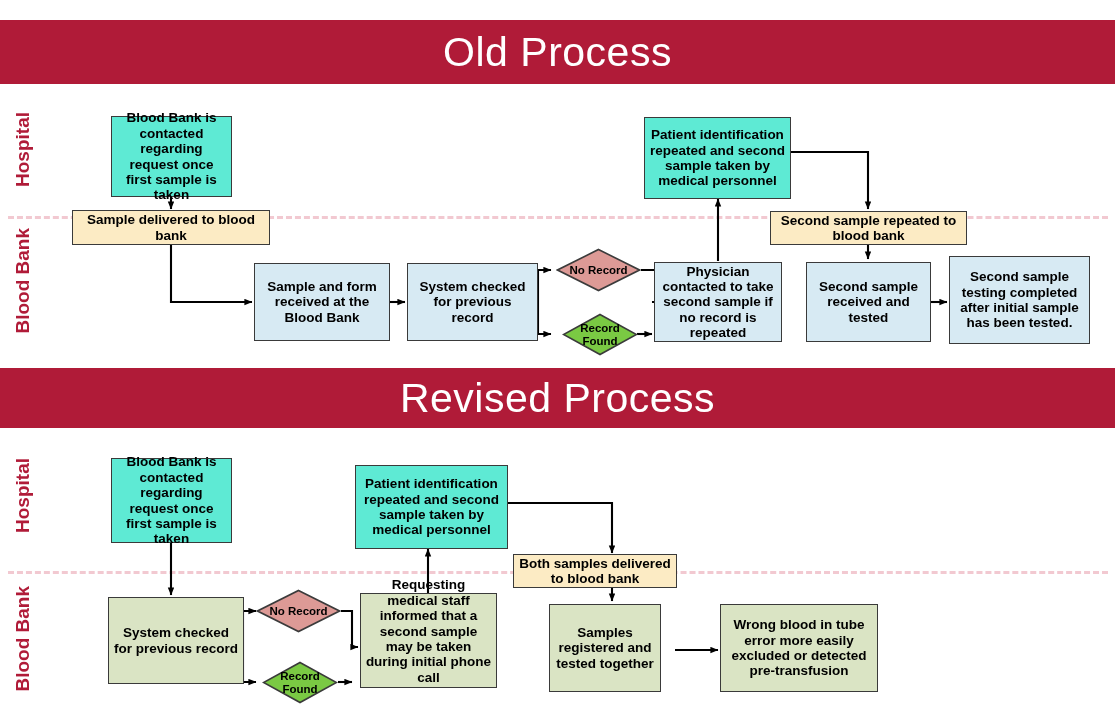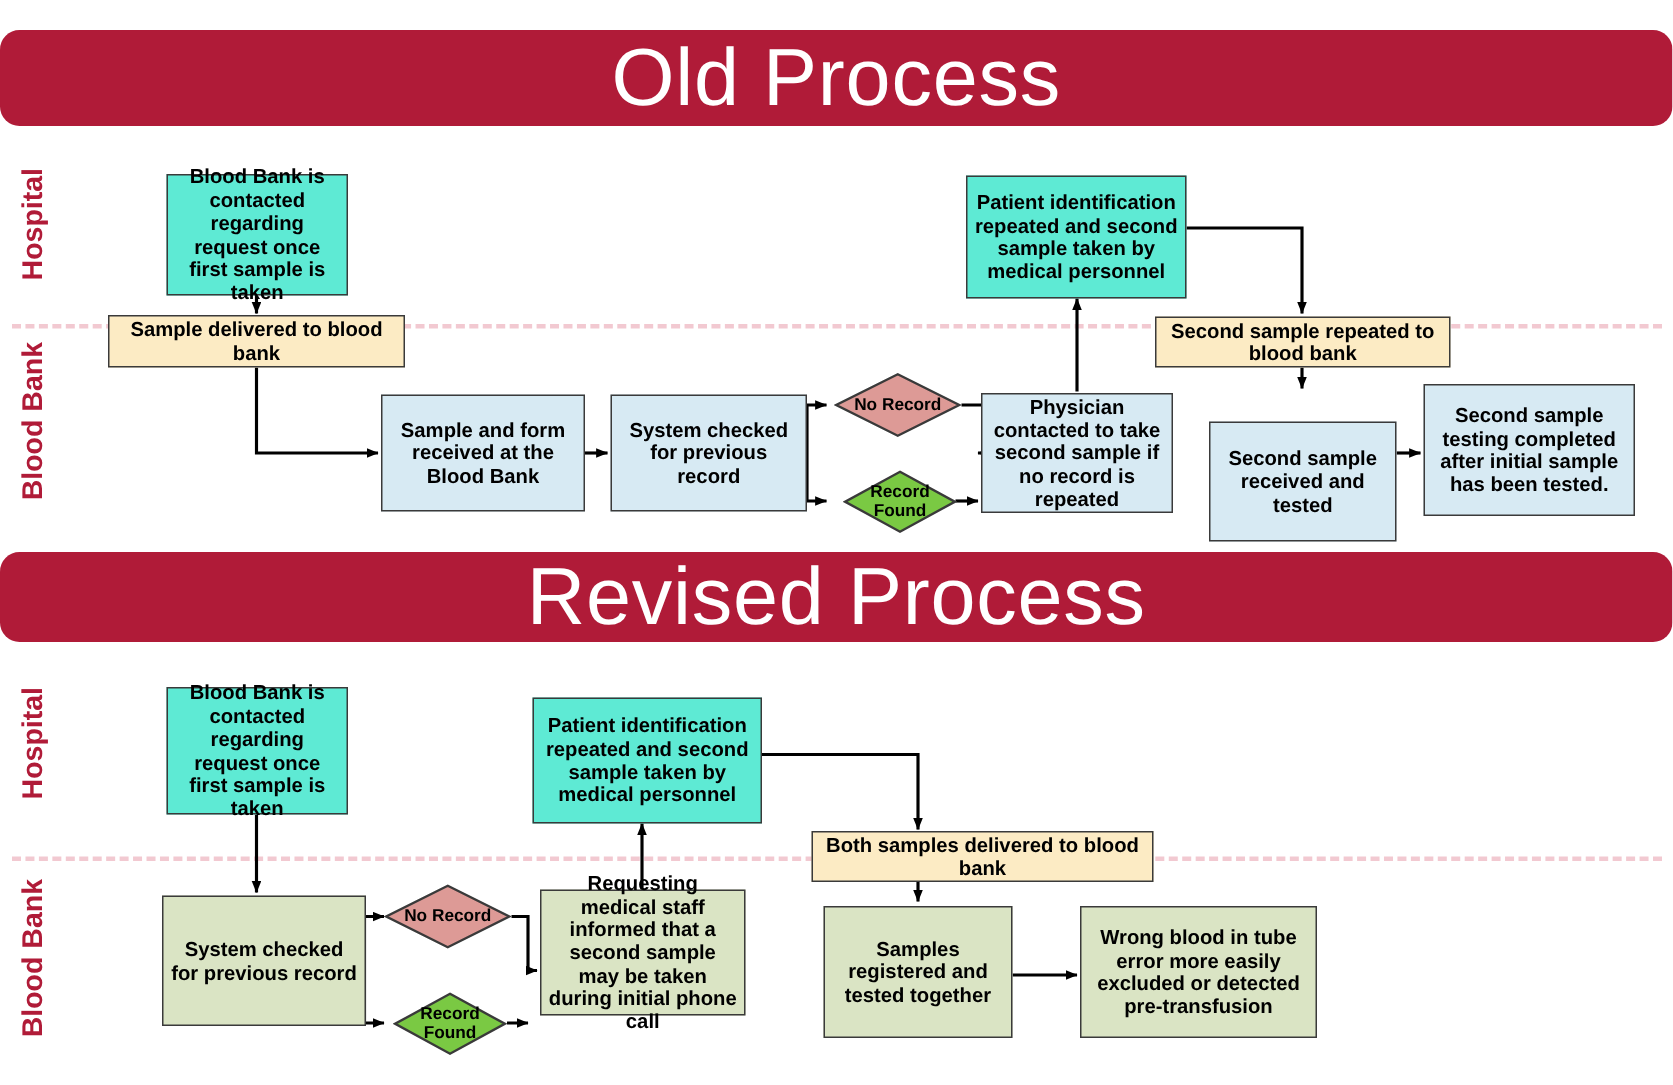--- a/index.html
+++ b/index.html
@@ -11,23 +11,22 @@
     position:relative;
   }
   #stage{position:relative;width:1115px;height:723px;}
 
   
   .banner{
     position:absolute;left:0;width:1115px;
     background:#b01b38;
     color:#ffffff;
     display:flex;align-items:center;justify-content:center;
-    font-size:54px;font-weight:400;letter-spacing:.5px;
-    font-family:"Liberation Sans", sans-serif;
-    border-radius:13px;
+    font-size:41px;font-weight:400;letter-spacing:.5px;
+    font-family:"Liberation Sans", sans-serif;
   }
   .banner-old{top:20px;height:64px;}
   .banner-rev{top:368px;height:60px;}
 
   
   .lane-label{
     position:absolute;
     color:#b01b38;
     font-weight:bold;
     font-size:19px;
@@ -163,21 +162,21 @@
   </div>
 
   <div class="node n-lav" style="left:644px;top:117px;width:147px;height:82px;">
     <span>Patient identification repeated and second sample taken by medical personnel</span>
   </div>
 
   <div class="node n-cream" style="left:770px;top:211px;width:197px;height:34px;">
     <span>Second sample repeated to blood bank</span>
   </div>
 
-  <div class="node n-blue" style="left:806px;top:262px;width:125px;height:80px;margin-top:19px;">
+  <div class="node n-blue" style="left:806px;top:262px;width:125px;height:80px;">
     <span>Second sample received and tested</span>
   </div>
 
   <div class="node n-blue" style="left:949px;top:256px;width:141px;height:88px;">
     <span>Second sample testing completed after initial sample has been tested.</span>
   </div>
 
   <div class="banner banner-rev">
     <span>Revised Process</span>
   </div>
@@ -211,21 +210,21 @@
   </svg>
 
   <div class="node n-lav" style="left:111px;top:458px;width:121px;height:85px;">
     <span>Blood Bank is contacted regarding request once first sample is taken</span>
   </div>
 
   <div class="node n-lav" style="left:355px;top:465px;width:153px;height:84px;">
     <span>Patient identification repeated and second sample taken by medical personnel</span>
   </div>
 
-  <div class="node n-cream" style="left:513px;top:554px;width:228px;height:34px;margin-left:28px;">
+  <div class="node n-cream" style="left:513px;top:554px;width:164px;height:34px;">
     <span>Both samples delivered to blood bank</span>
   </div>
 
   <div class="node n-green" style="left:108px;top:597px;width:136px;height:87px;">
     <span>System checked for previous record</span>
   </div>
 
   <div class="diamond" style="left:256px;top:589px;width:85px;height:44px;">
     <svg class="dshape" viewBox="0 0 85 44" preserveAspectRatio="none">
       <polygon points="42.5,1.5 83.5,22 42.5,42.5 1.5,22" fill="#dd9a96" stroke="#3a3a3a" stroke-width="1.6"></polygon>
@@ -233,25 +232,25 @@
     <span class="dlabel">No Record</span>
   </div>
 
   <div class="diamond" style="left:262px;top:661px;width:76px;height:43px;">
     <svg class="dshape" viewBox="0 0 76 43" preserveAspectRatio="none">
       <polygon points="38,1.5 74.5,21.5 38,41.5 1.5,21.5" fill="#7ac943" stroke="#3a3a3a" stroke-width="1.6"></polygon>
     </svg>
     <span class="dlabel">Record Found</span>
   </div>
 
-  <div class="node n-green" style="left:360px;top:593px;width:137px;height:84px;">
+  <div class="node n-green" style="left:360px;top:593px;width:137px;height:95px;align-items:flex-end;">
     <span>Requesting medical staff informed that a second sample may be taken during initial phone call</span>
   </div>
 
-  <div class="node n-green" style="left:549px;top:604px;width:126px;height:88px;">
+  <div class="node n-green" style="left:549px;top:604px;width:112px;height:88px;">
     <span>Samples registered and tested together</span>
   </div>
 
   <div class="node n-green" style="left:720px;top:604px;width:158px;height:88px;justify-content:flex-end;">
     <span>Wrong blood in tube error more easily excluded or detected pre-transfusion</span>
   </div>
 
 </div>
 
 </body></html>

